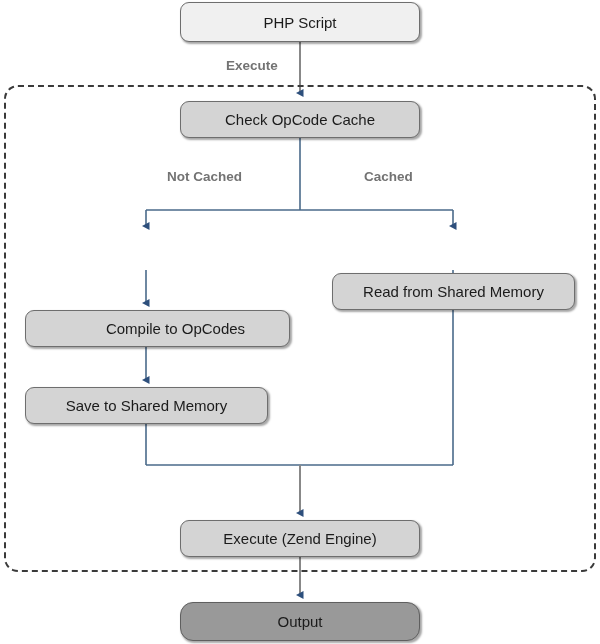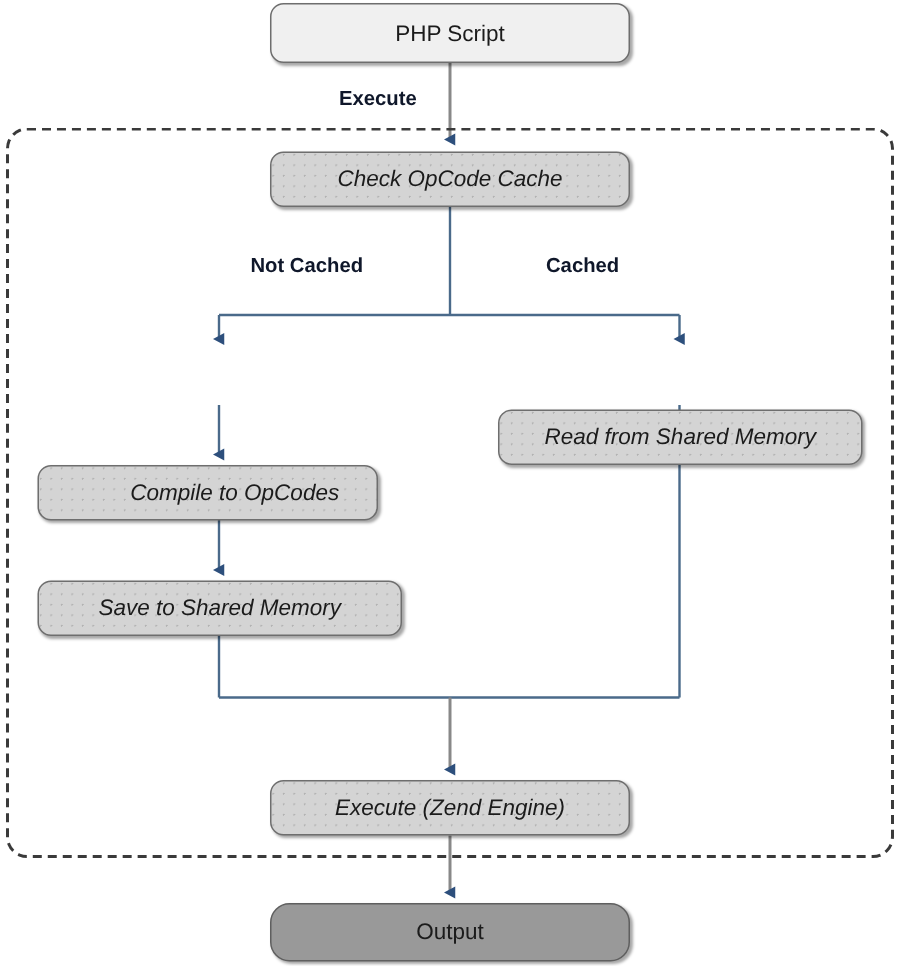--- a/index.html
+++ b/index.html
@@ -41,31 +41,30 @@
     white-space: nowrap;
   }
   .node-light {
     background: #f0f0f0;
   }
   .node-mid {
     background-color: #d4d4d4;
     background-image:
       radial-gradient(circle at 1px 1px, rgba(150,150,150,0.55) 0.6px, transparent 0.7px);
     background-size: 7px 7px;
-    font-style: italic;
   }
   .node-dark {
     background: #999999;
     border-color: #5f5f5f;
   }
   .edge-label {
     position: absolute;
     font-size: 13.5px;
     font-weight: bold;
-    color: #0f172a;
+    color: #737373;
     white-space: nowrap;
     z-index: 4;
     line-height: 1;
   }
   #zend-zone {
     position: absolute;
     left: 4px;
     top: 85px;
     width: 592px;
     height: 487px;
@@ -133,21 +132,21 @@
 
   <div class="edge-label" style="left:167px; top:170px;">Not Cached</div>
 
   <div class="edge-label" style="left:364px; top:170px;">Cached</div>
 
 
   <div class="node node-mid" style="left:332px; top:233px; width:243px; height:37px;margin-top:40px;">
     <span>Read from Shared Memory</span>
   </div>
 
-  <div class="node node-mid" style="left:25px; top:310px; width:227px; height:37px;padding-left:36px;">
+  <div class="node node-mid" style="left:25px; top:310px; width:265px; height:37px;padding-left:36px;">
     <span>Compile to OpCodes</span>
   </div>
 
   <div class="node node-mid" style="left:25px; top:387px; width:243px; height:37px;">
     <span>Save to Shared Memory</span>
   </div>
 
   <div class="node node-mid" style="left:180px; top:520px; width:240px; height:37px;">
     <span>Execute (Zend Engine)</span>
   </div>

